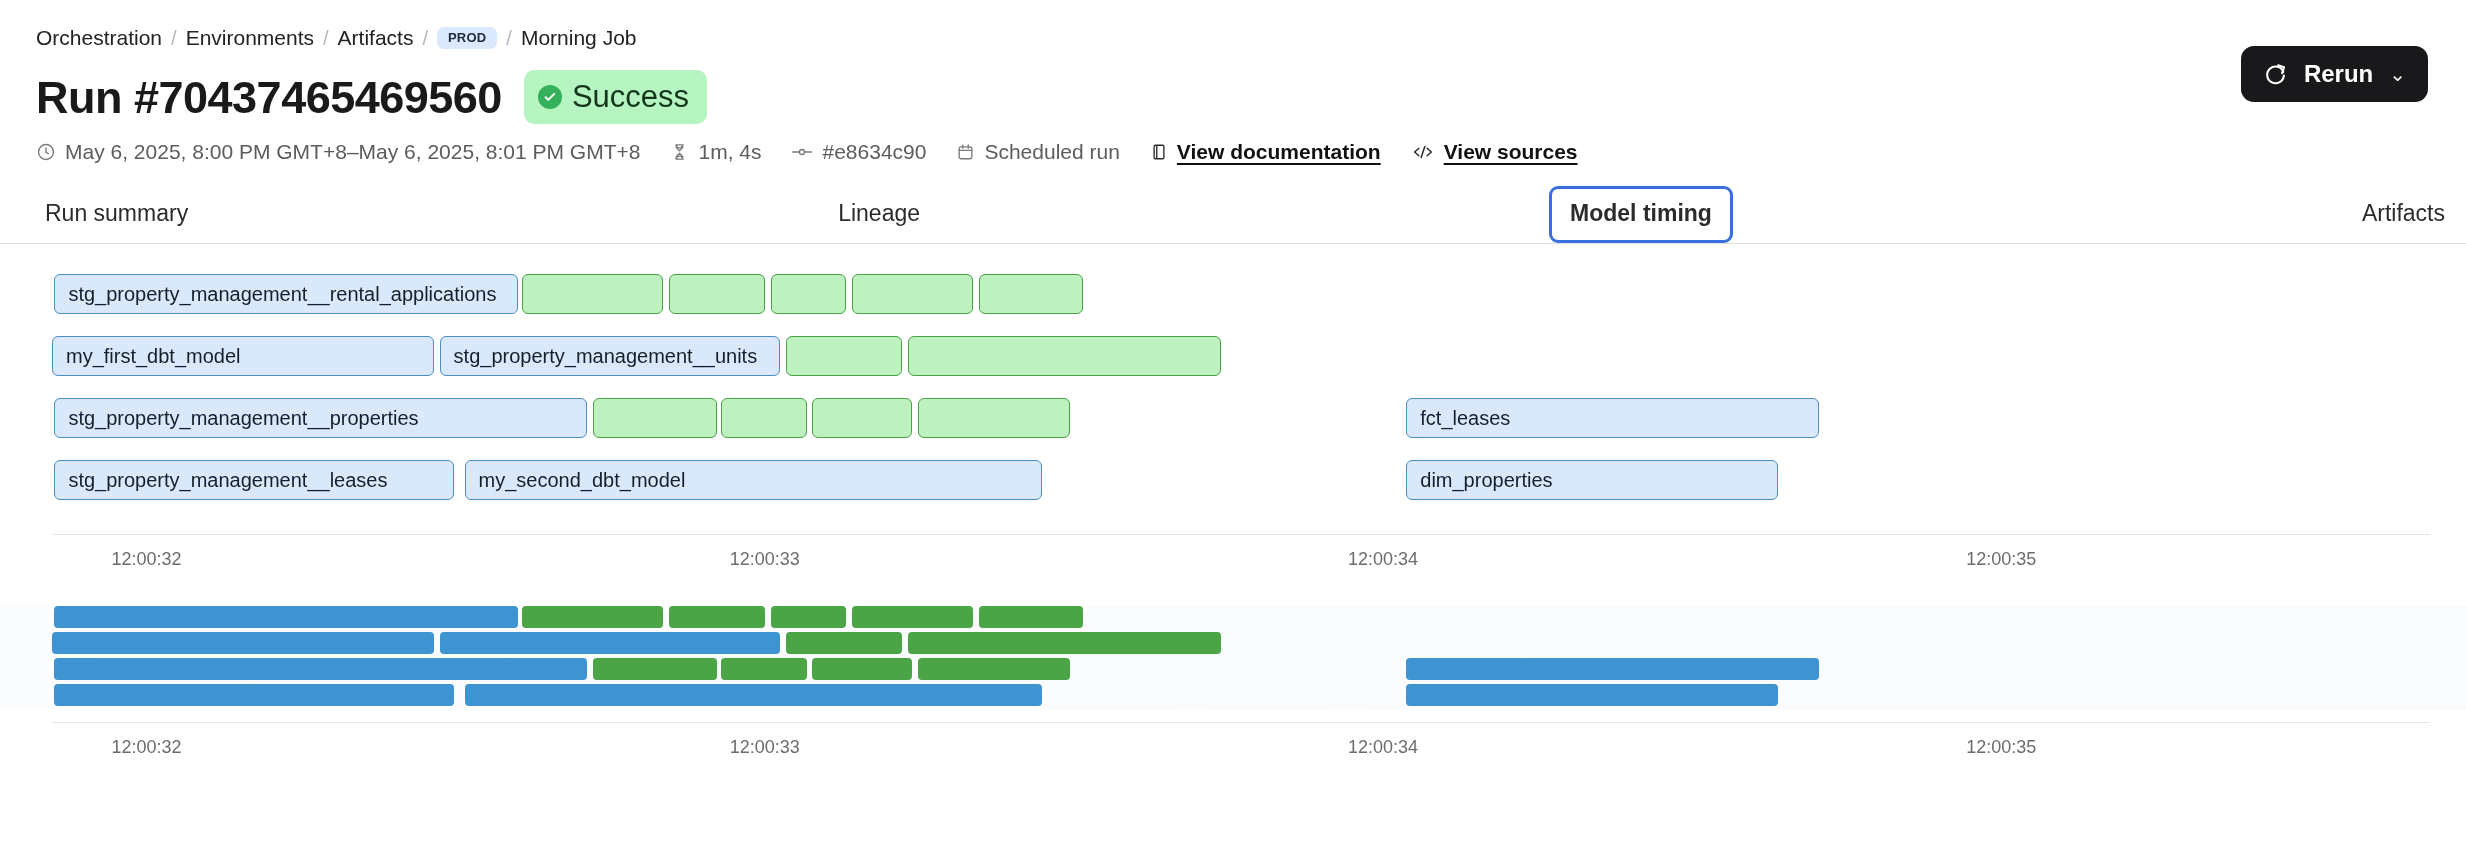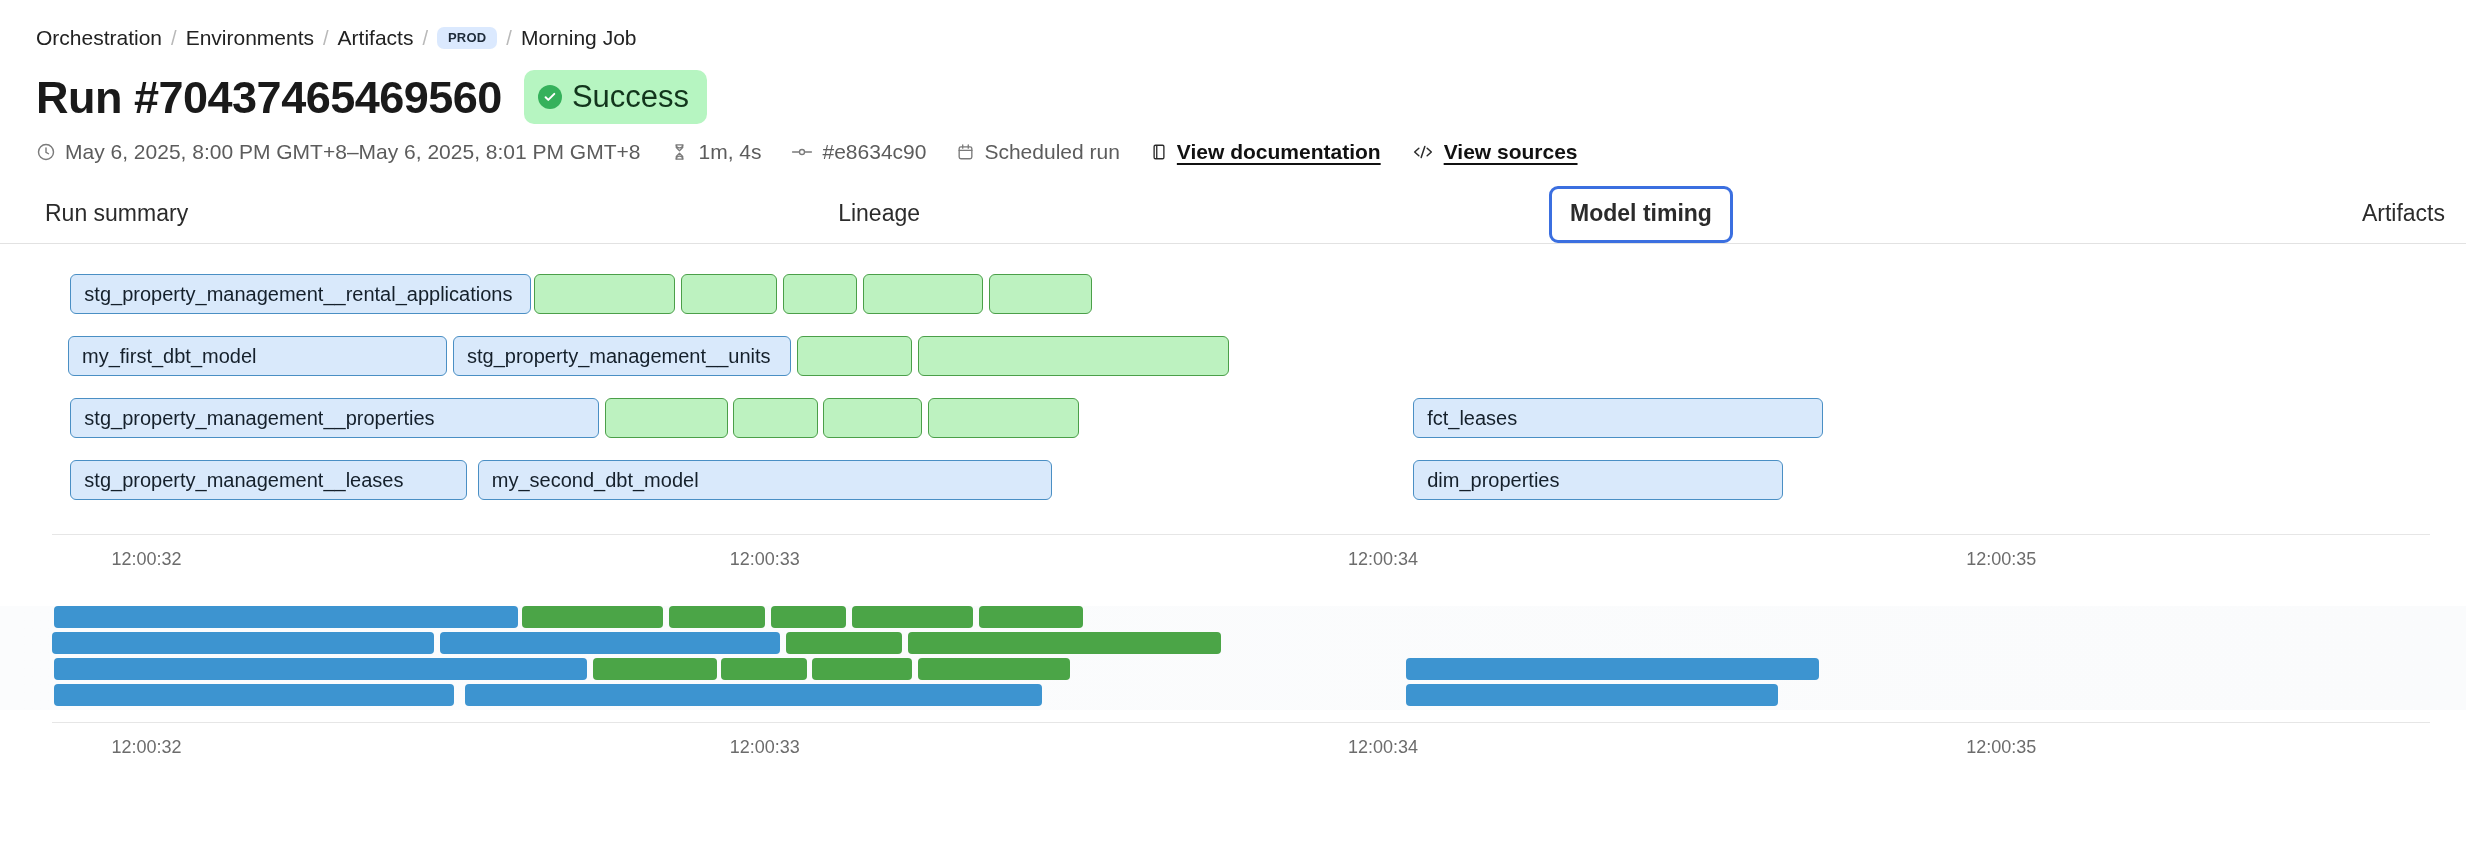--- a/index.html
+++ b/index.html
@@ -80,21 +80,21 @@
     font-family:"Liberation Sans", sans-serif;
   }
   .tab.active{
     border-color:#3b6fe0; background:#fff; font-weight:700; border-radius:9px;
   }
   .tabs-wrap{ position:relative; }
 
   
   .chart-area{ padding:0 0 0 0; position:relative; }
 
-  .gantt{ position:relative; margin:30px 0 0 16px; height:230px;text-align:center; }
+  .gantt{ position:relative; margin:30px 0 0 0; height:230px;text-align:center; }
   .grow{ position:absolute; left:0; right:0; height:40px; }
   .bar{
     position:absolute; top:0; height:40px;
     border-radius:6px; display:flex; align-items:center;
     font-size:20px; color:#15202b; white-space:nowrap; overflow:hidden;
   }
   .bar.blue{ background:#d9e9fb; border:1.5px solid #4a8fc4; }
   .bar.green{ background:#bdf2c0; border:1.5px solid #4b9f49; }
   .bar .lbl{ padding:0 13px; }
 
@@ -136,20 +136,30 @@
 
   <div class="status-badge">
     <span class="check-circle">
       <svg width="14" height="14" viewBox="0 0 14 14">
           <path d="M2.6 7.2l2.7 2.7 6-6" fill="none" stroke="#ffffff" stroke-width="2" stroke-linecap="round" stroke-linejoin="round"></path>
         </svg>
     </span>
     <span>Success</span>
   </div>
 
+  <button class="rerun-btn">
+    <span class="ico">
+      <svg width="25" height="25" viewBox="0 0 24 24" fill="none" stroke="#ffffff" stroke-width="2" stroke-linecap="round" stroke-linejoin="round">
+        <path d="M19.5 9.5A8 8 0 1 0 20 13"></path>
+          <path d="M14.5 3.2L20.2 5.1 18.3 10.8"></path>
+      </svg>
+    </span>
+    <span>Rerun</span>
+    <span class="chev">⌄</span>
+  </button>
 </div>
 
 <div class="meta-row" id="meta-row">
     <div class="meta-item">
       <span class="ico">
         <svg width="20" height="20" viewBox="0 0 24 24" fill="none" stroke="#7a7a7a" stroke-width="1.7">
           <circle cx="12" cy="12" r="9"></circle>
           <path d="M12 7v5.3l3 1.8" stroke-linecap="round"></path>
         </svg>
       </span>

